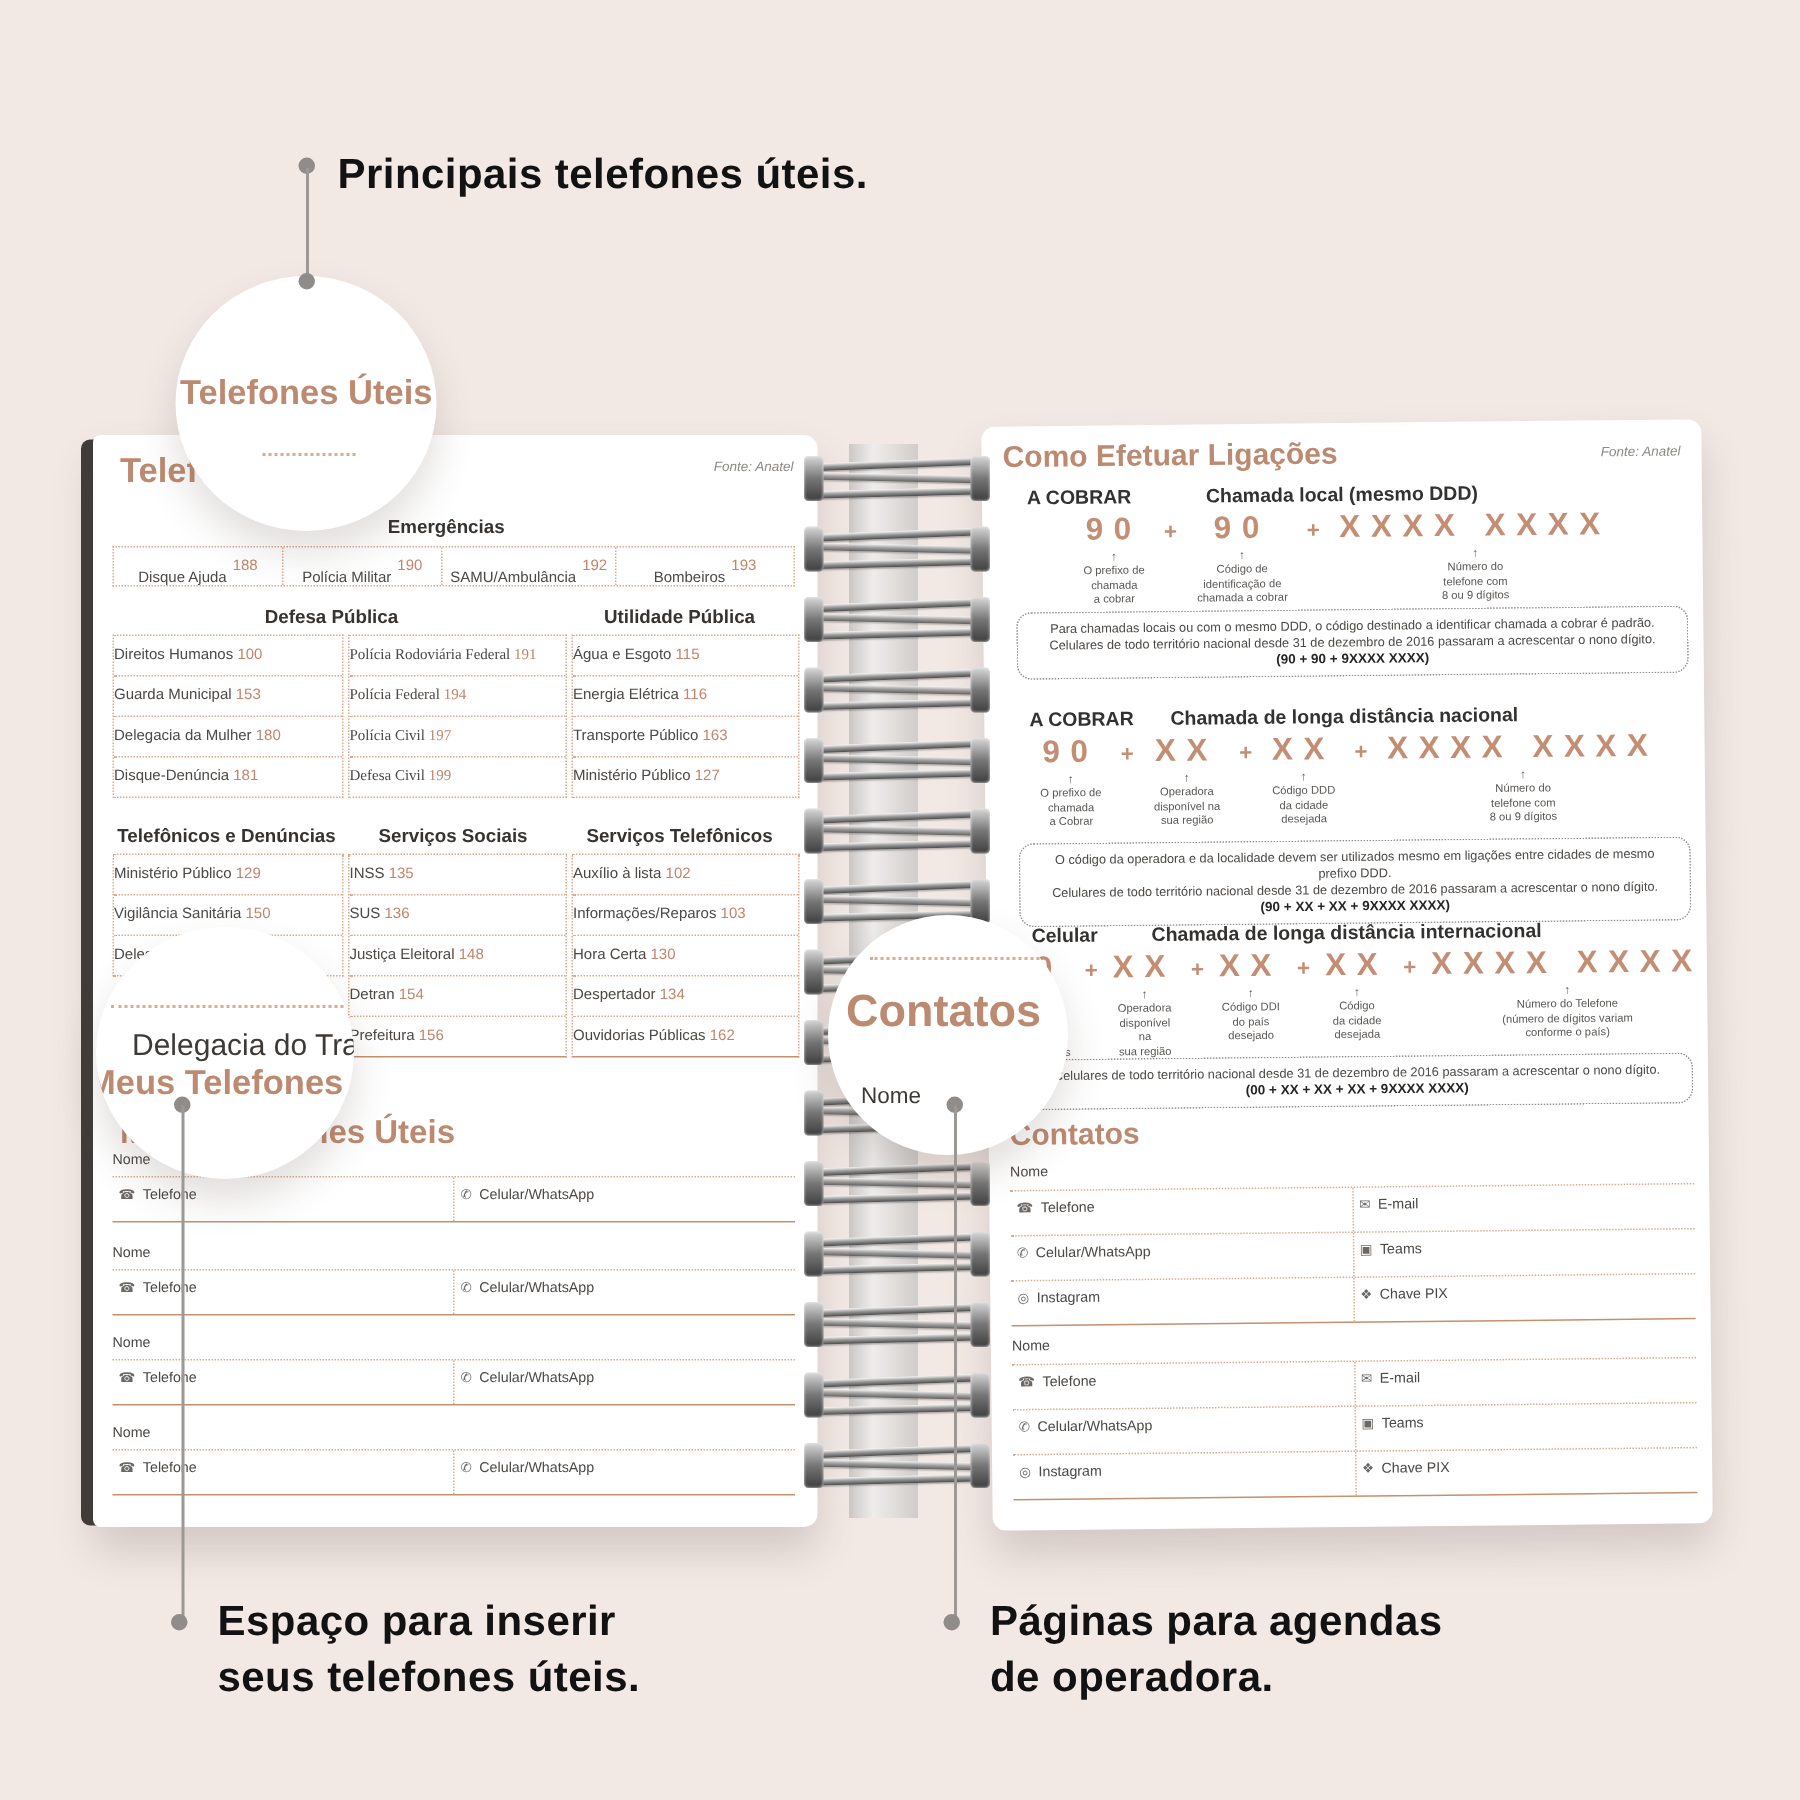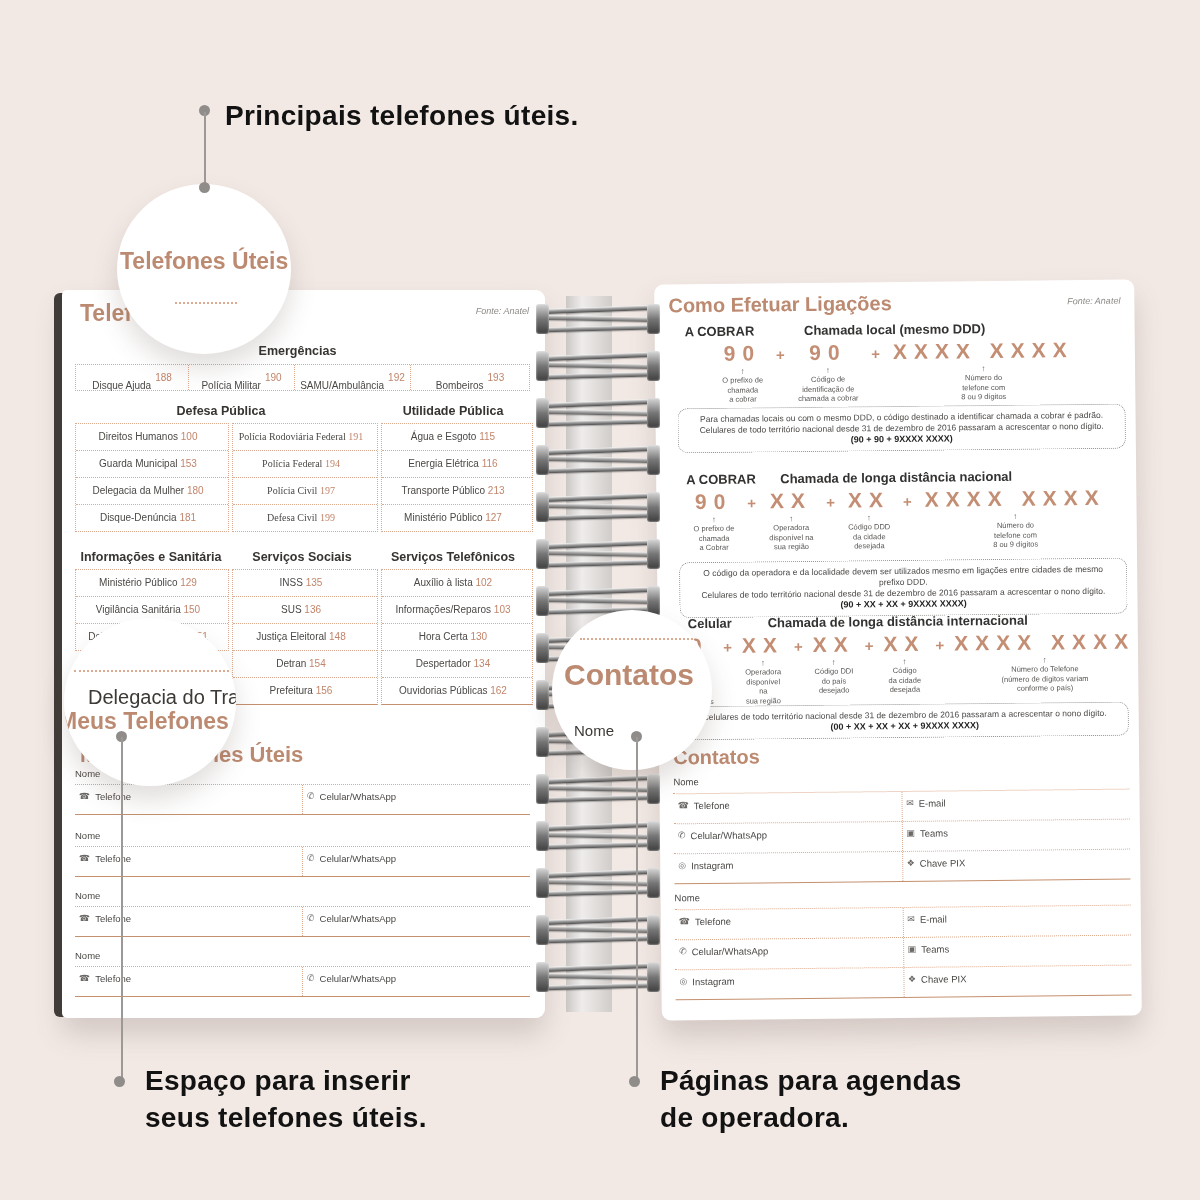--- a/index.html
+++ b/index.html
@@ -27,21 +27,21 @@
   .pg-title{position:absolute;font-weight:bold;color:#bc8a71;}
   .fonte{position:absolute;font-style:italic;font-size:9px;color:#8d8a86;}
   .sec-h{position:absolute;font-weight:bold;font-size:12.5px;color:#363330;text-align:center;}
   .lbl{color:#4b4845;margin-top:16px;} .num{color:#c2846a;}
   
   .emerg-row{position:absolute;left:13px;width:453px;top:74px;height:25px;display:flex;border:1px dotted #dcab8f;}
   .ecell{display:flex;align-items:center;justify-content:center;gap:4px;font-size:10px;border-right:1px dotted #dcab8f;}
   .ecell:last-child{border-right:none;}
   .tblcols{position:absolute;left:13px;display:flex;gap:3px;}
   .tcol{border:1px dotted #dcab8f;}
-  .tcell{height:26px;line-height:26px;text-align:center;padding-right:8px;font-size:10px;border-top:1px dotted #dcab8f;white-space:nowrap;overflow:hidden;}
+  .tcell{height:26px;line-height:26px;text-align:left;padding-right:8px;font-size:10px;border-top:1px dotted #dcab8f;white-space:nowrap;overflow:hidden;}
   .tcell:first-child{border-top:none;}
   .solid-bot{border-bottom:1px solid #c4906e;}
   .my-title{position:absolute;left:18px;top:452px;font-size:22px;font-weight:bold;color:#bc8a71;white-space:nowrap;}
   .pgroup{position:absolute;left:13px;right:15px;}
   .nome-lb{font-size:9.5px;color:#4b4845;}
   .prow{margin-top:5px;height:29px;display:flex;border-top:1px dotted #dcab8f;border-bottom:1px solid #c4906e;}
   .pcell{flex:1;display:flex;align-items:flex-start;gap:5px;padding:6px 0 0 4px;font-size:9.5px;color:#4b4845;}
   .pcell + .pcell{border-left:1px dotted #dcab8f;}
   .icn{font-size:9px;color:#6b6865;line-height:11px;}
   
@@ -116,26 +116,26 @@
       </div>
       <div class="tcol" style="width:144px;font-family:Liberation Serif, serif;">
         <div class="tcell"><span class="lbl">Polícia Rodoviária Federal</span> <span class="num">191</span></div>
         <div class="tcell"><span class="lbl">Polícia Federal</span> <span class="num">194</span></div>
         <div class="tcell"><span class="lbl">Polícia Civil</span> <span class="num">197</span></div>
         <div class="tcell"><span class="lbl">Defesa Civil</span> <span class="num">199</span></div>
       </div>
       <div class="tcol" style="width:150px;">
         <div class="tcell"><span class="lbl">Água e Esgoto</span> <span class="num">115</span></div>
         <div class="tcell"><span class="lbl">Energia Elétrica</span> <span class="num">116</span></div>
-        <div class="tcell"><span class="lbl">Transporte Público</span> <span class="num">213</span></div>
+        <div class="tcell"><span class="lbl">Transporte Público</span> <span class="num">163</span></div>
         <div class="tcell"><span class="lbl">Ministério Público</span> <span class="num">127</span></div>
       </div>
     </div>
 
-    <div class="sec-h" style="left:13px;width:152px;top:260px;">Informações e Sanitária</div>
+    <div class="sec-h" style="left:13px;width:152px;top:260px;">Telefônicos e Denúncias</div>
     <div class="sec-h" style="left:168px;width:144px;top:260px;">Serviços Sociais</div>
     <div class="sec-h" style="left:316px;width:150px;top:260px;">Serviços Telefônicos</div>
 
     <div class="tblcols" style="top:279px;">
       <div class="tcol" style="width:152px;align-self:flex-start;">
         <div class="tcell"><span class="lbl">Ministério Público</span> <span class="num">129</span></div>
         <div class="tcell"><span class="lbl">Vigilância Sanitária</span> <span class="num">150</span></div>
         <div class="tcell"><span class="lbl">Delegacia do Trabalho</span> <span class="num">151</span></div>
       </div>
       <div class="tcol solid-bot" style="width:144px;">

